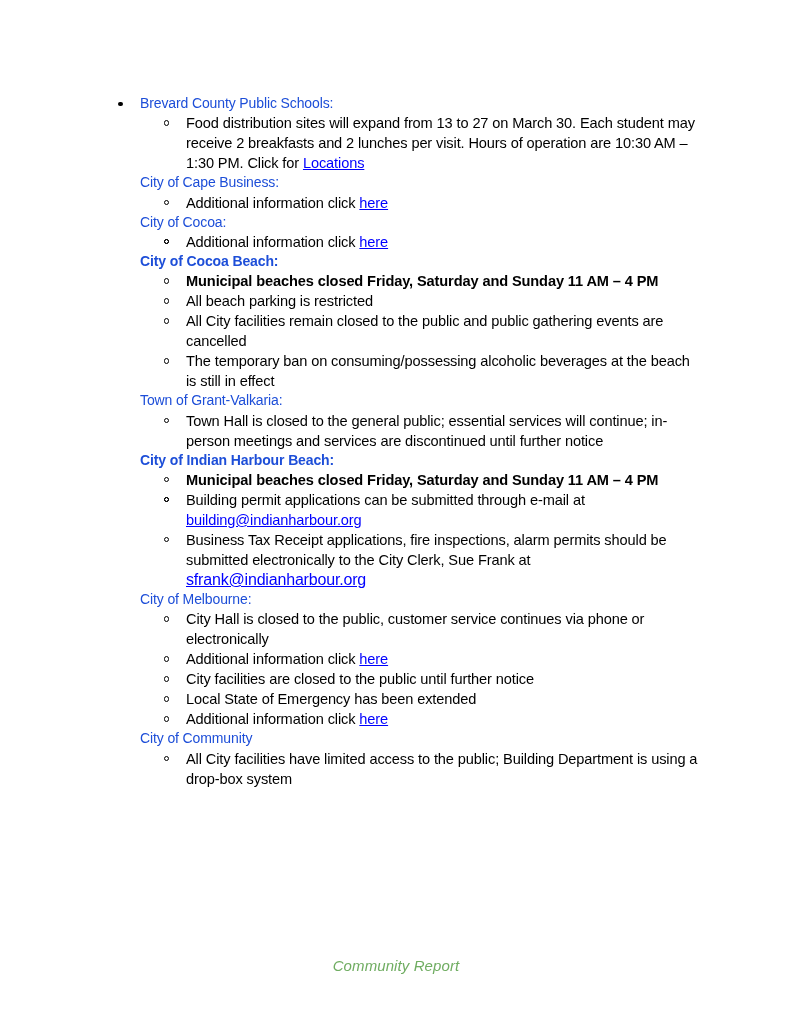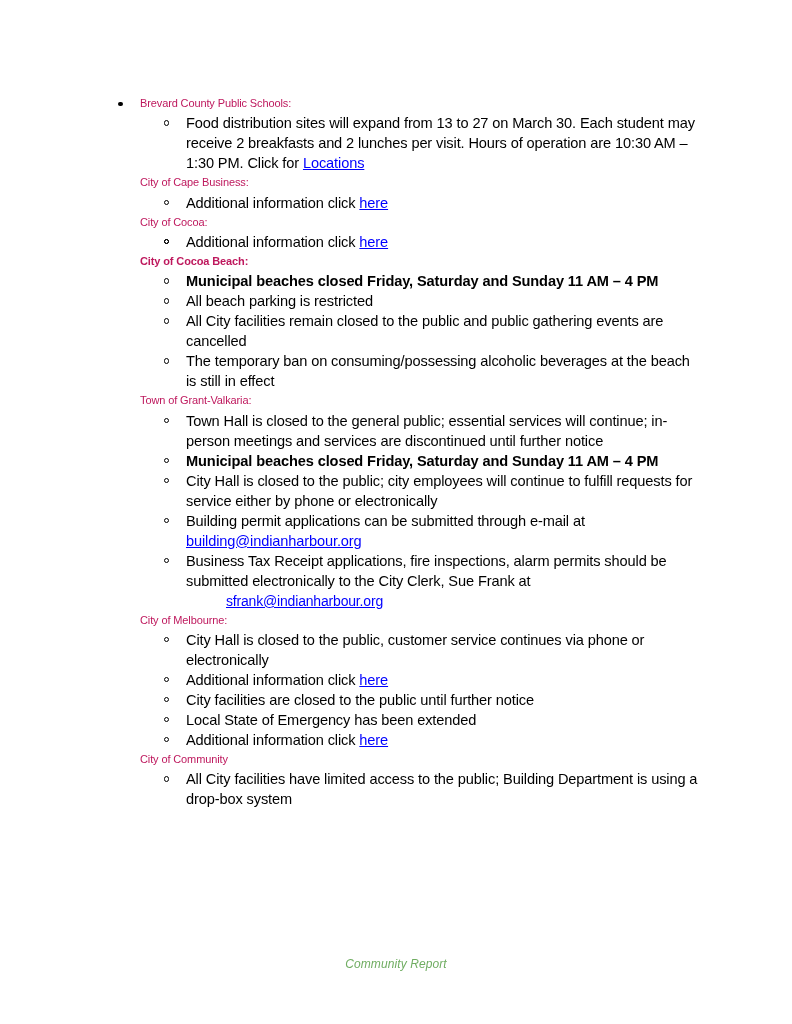--- a/index.html
+++ b/index.html
@@ -40,24 +40,24 @@
   }
   li.group {
     position: relative;
     margin: 0;
     padding: 0;
   }
 
   .group-head {
     position: relative;
     padding-left: 36px;
-    font-size: 11px;
+    font-size: 14px;
     line-height: 19.35px;
     letter-spacing: -0.12px;
-    color: #be185d;
+    color: #1d4ed8;
     white-space: nowrap;
   }
   .group-head.bold { font-weight: bold; }
 
   
   .disc {
     position: absolute;
     left: 14px;
     top: 7.5px;
     width: 4.6px;
@@ -93,34 +93,33 @@
     border-radius: 50%;
     box-sizing: border-box;
   }
 
   a.doclink {
     color: #0000FF;
     text-decoration: underline;
     text-underline-offset: 1px;
   }
   a.doclink.small {
-    font-size: 14px;
+    font-size: 16px;
     letter-spacing: -0.18px;
-    margin-left: 40px;
   }
 
   .footer {
     position: absolute;
     left: 0;
     top: 957px;
     width: 792px;
     text-align: center;
     font-family: "Liberation Sans", sans-serif;
     font-style: italic;
-    font-size: 12px;
+    font-size: 15px;
     color: #70AD62;
     letter-spacing: 0.1px;
   }
 </style>
 </head>
 <body>
 
 <div class="page">
   <div class="content">
     <ul class="level1" id="agency-list">
@@ -152,23 +151,24 @@
             <li class="sub"><span class="circ"></span><span>The temporary ban on consuming/possessing alcoholic beverages at the beach is still in effect</span></li>
           </ul>
         </li>
         <li class="group">
           <div class="group-head"><span>Town of Grant-Valkaria:</span></div>
           <ul class="level2">
             <li class="sub"><span class="circ"></span><span>Town Hall is closed to the general public; essential services will continue; in-person meetings and services are discontinued until further notice</span></li>
           </ul>
         </li>
         <li class="group">
+          <div class="group-head bold"><span>City of Indian Harbour Beach:</span></div>
           <ul class="level2">
             <li class="sub bold"><span class="circ"></span><span>Municipal beaches closed Friday, Saturday and Sunday 11 AM – 4 PM</span></li>
-            <li class="sub"><span class="circ"></span><span>City Hall is closed to the public; city employees will continue to fulfill requests for service either by phone or electronically</span></li>
+            <li class="sub"><span class="circ"></span></li>
             <li class="sub"><span class="circ"></span><span>Building permit applications can be submitted through e-mail at </span><a class="doclink" href="#">building@indianharbour.org</a></li>
             <li class="sub"><span class="circ"></span><span>Business Tax Receipt applications, fire inspections, alarm permits should be submitted electronically to the City Clerk, Sue Frank at </span><a class="doclink small" href="#">sfrank@indianharbour.org</a></li>
           </ul>
         </li>
         <li class="group">
           <div class="group-head"><span>City of Melbourne:</span></div>
           <ul class="level2">
             <li class="sub"><span class="circ"></span><span>City Hall is closed to the public, customer service continues via phone or electronically</span></li>
             <li class="sub"><span class="circ"></span><span>Additional information click </span><a class="doclink" href="#">here</a></li>
           </ul>

